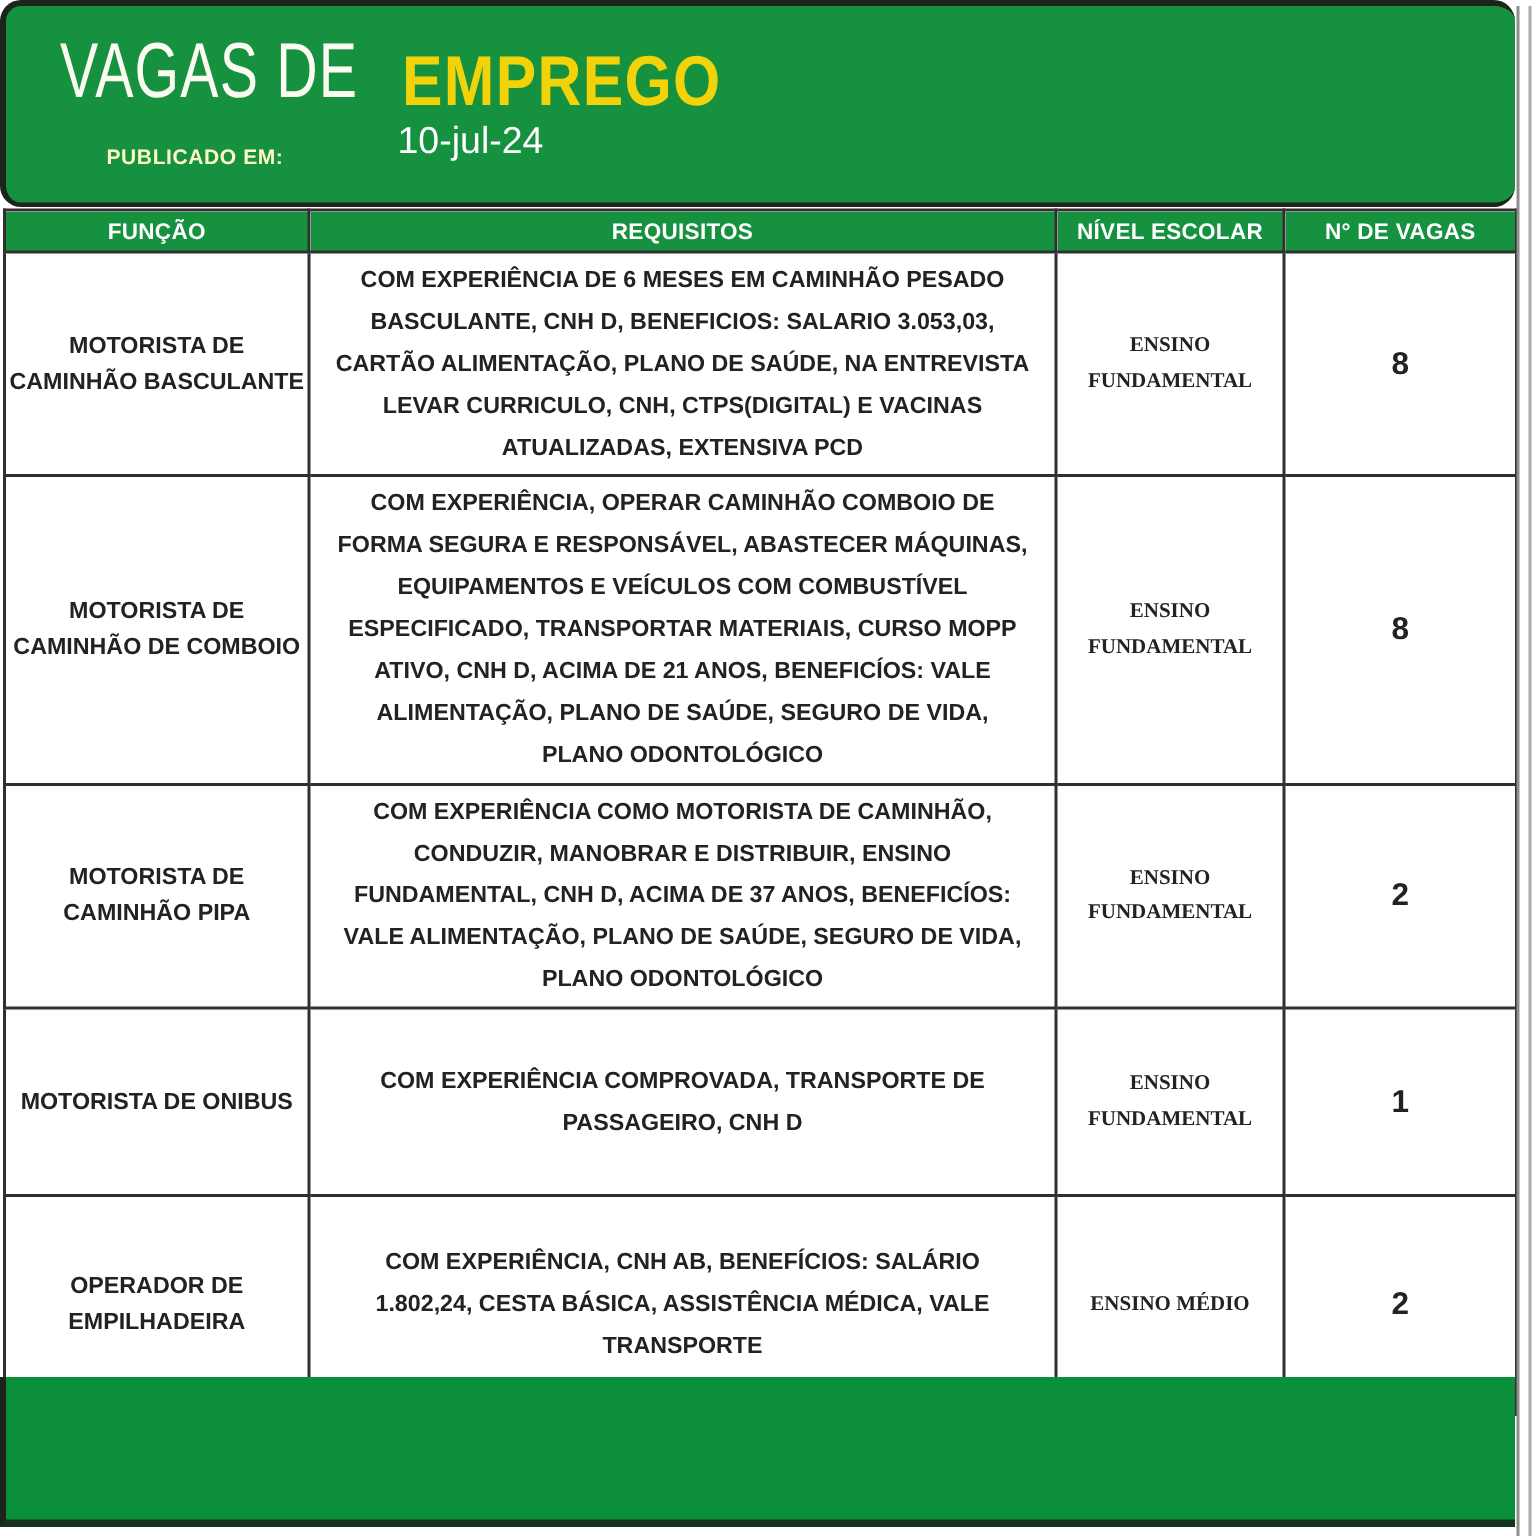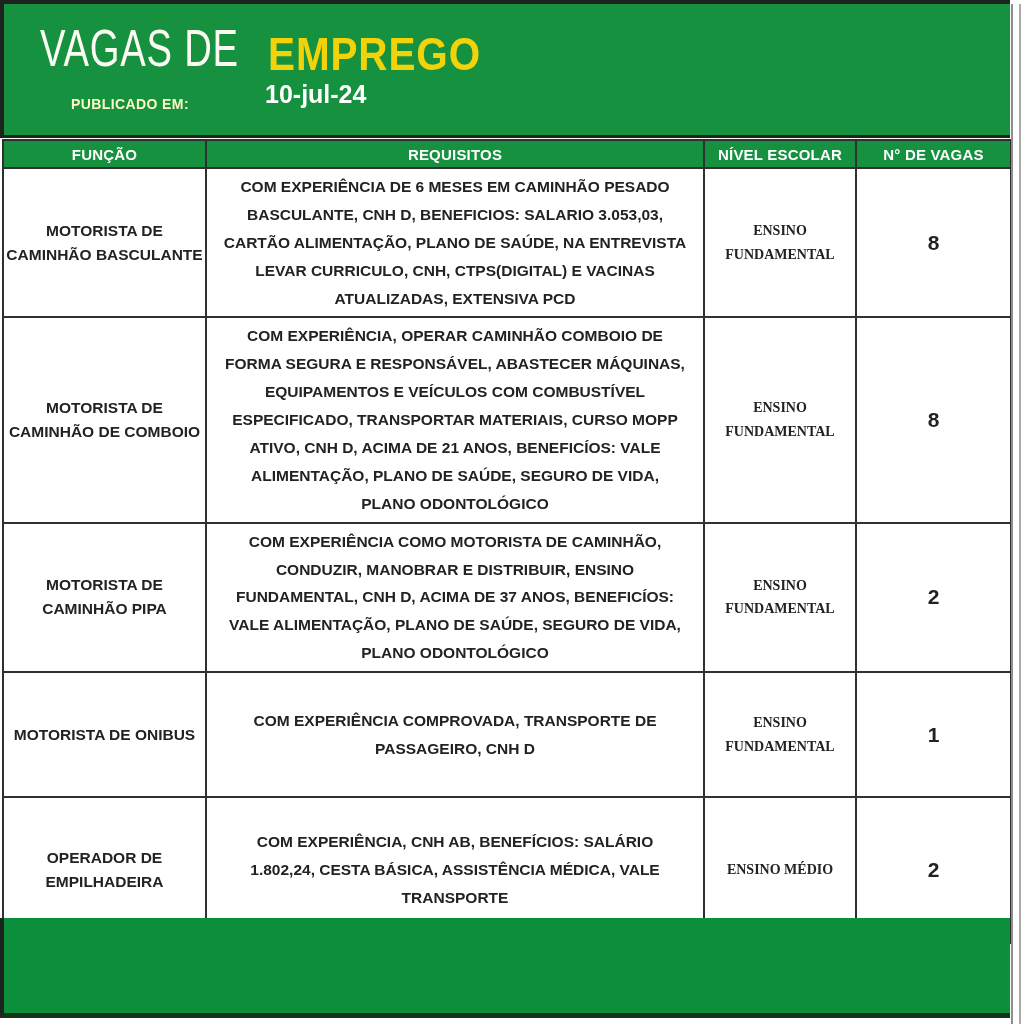--- a/index.html
+++ b/index.html
@@ -8,38 +8,39 @@
     font-family:"Liberation Sans", sans-serif;
   }
   
   .header-band{
     position:absolute;left:0;top:0;width:1010px;height:138px;
     background:var(--green,#16913F);
     border-top:4px solid var(--dark_edge,#1D241E);
     border-left:4px solid var(--dark_edge,#1D241E);
     border-bottom:3px solid var(--dark_edge,#1D241E);
     box-sizing:border-box;
+    border-radius:14px;
   }
   .title{
     position:absolute;left:36px;top:14px;color:#fbfbf2;
     font-size:49px;font-weight:500;white-space:nowrap;
     transform:scale(0.78,1.06);transform-origin:left top;letter-spacing:1px;
   }
   .title-accent{
     position:absolute;left:264px;top:22px;color:var(--yellow,#F2D30A);
     font-size:46px;font-weight:800;white-space:nowrap;
     transform:scale(0.88,1.02);transform-origin:left top;letter-spacing:1px;
   }
   .published-label{
     position:absolute;left:67px;top:92px;color:#fef9c3;
     font-size:14px;font-weight:700;letter-spacing:0.4px;white-space:nowrap;
   }
   .published-date{
     position:absolute;left:261px;top:76px;color:#ffffff;
-    font-size:25px;font-weight:700;white-space:nowrap;
+    font-size:25px;font-weight:400;white-space:nowrap;
   }
   
   .jobs-table{
     position:absolute;left:2px;top:139px;width:1008px;
     border-collapse:collapse;table-layout:fixed;color:var(--text,#222222);
   }
   .jobs-table th,.jobs-table td{
     border:2px solid var(--table_border,#303030);
     text-align:center;vertical-align:middle;overflow:hidden;
   }

